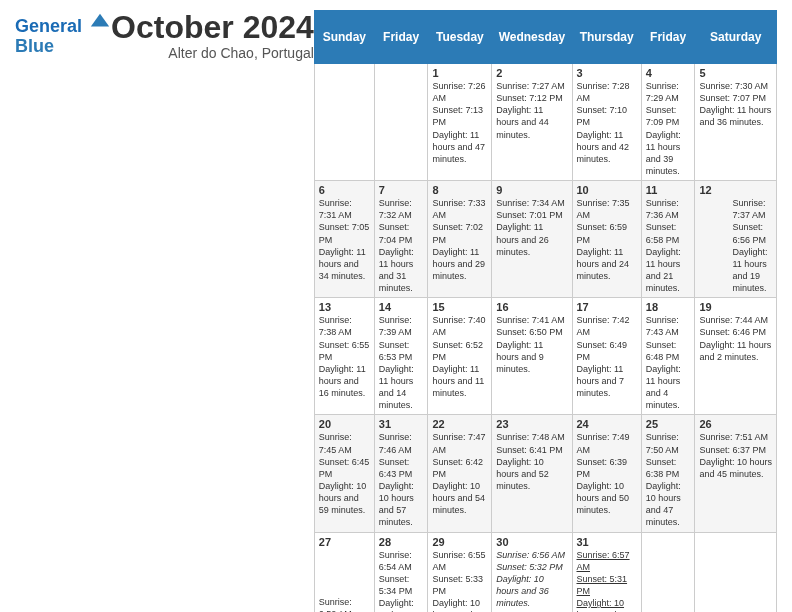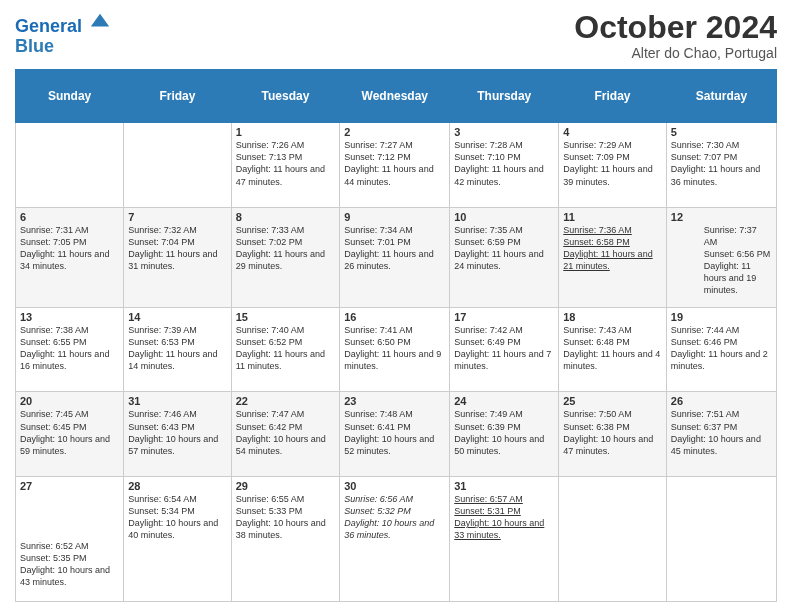--- a/index.html
+++ b/index.html
@@ -8,21 +8,21 @@
       background: #fff;
       width: 792px;
       height: 612px;
       overflow: hidden;
     }
     .page {
       width: 792px;
       height: 612px;
       padding: 10px 15px 10px 15px;
       display: flex;
-      flex-direction: column;
+      flex-direction: row;
     }
     .header {
       display: flex;
       justify-content: space-between;
       align-items: flex-start;
       margin-bottom: 8px;
     }
     .logo {
       display: flex;
       align-items: center;
@@ -197,21 +197,21 @@
 Daylight: 11 hours and 26 minutes.</div>
           </td>
           <td>
             <span class="day-number">10</span>
             <div class="day-info" style="white-space: pre-line;">Sunrise: 7:35 AM
 Sunset: 6:59 PM
 Daylight: 11 hours and 24 minutes.</div>
           </td>
           <td>
             <span class="day-number">11</span>
-            <div class="day-info" style="white-space: pre-line; text-decoration: underline;">Sunrise: 7:36 AM
+            <div class="day-info" style="white-space: pre-line;">Sunrise: 7:36 AM
 Sunset: 6:58 PM
 Daylight: 11 hours and 21 minutes.</div>
           </td>
           <td>
             <span class="day-number">12</span>
             <div class="day-info" style="white-space: pre-line; margin-left: 33px;">Sunrise: 7:37 AM
 Sunset: 6:56 PM
 Daylight: 11 hours and 19 minutes.</div>
           </td>
         </tr>

